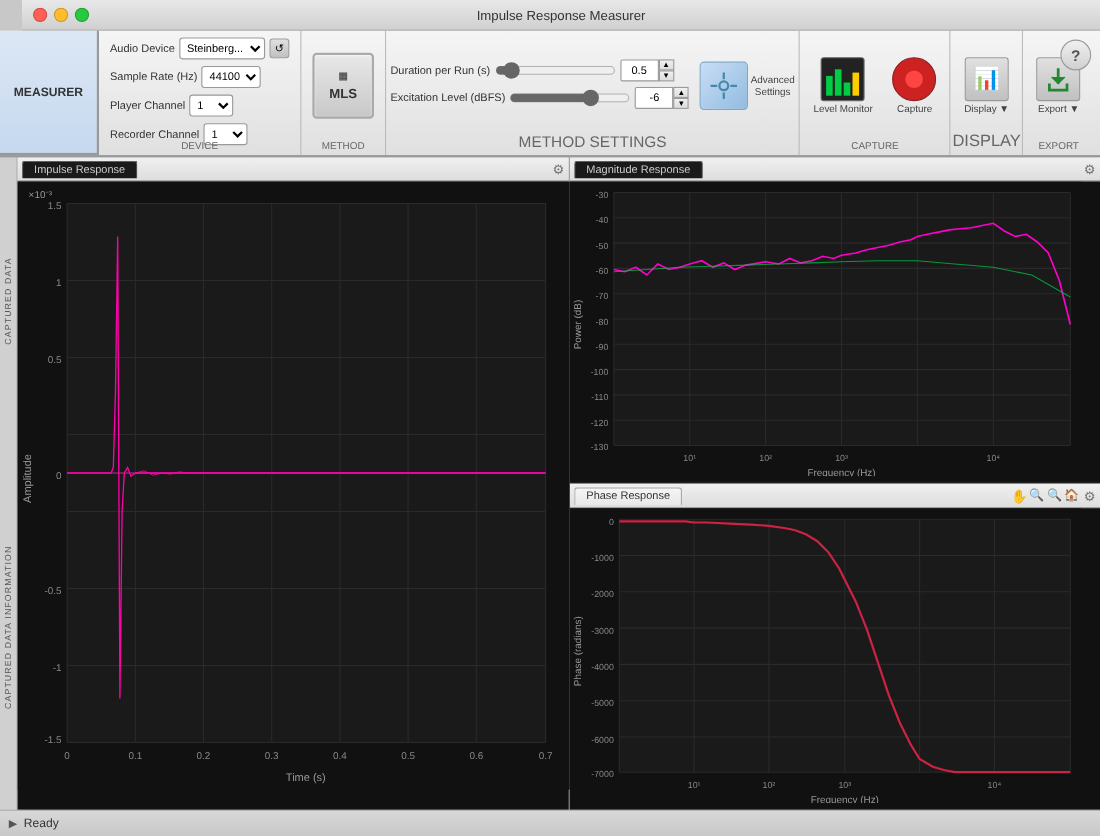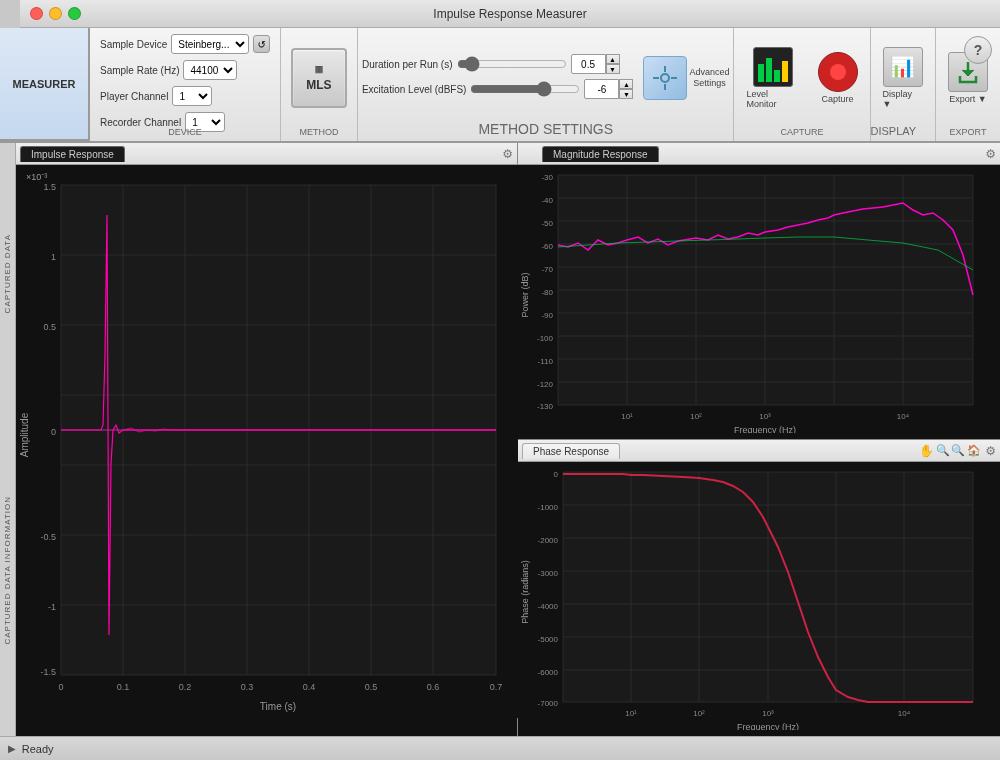--- a/index.html
+++ b/index.html
@@ -193,22 +193,22 @@
       display: flex;
       align-items: center;
       padding: 6px 4px 20px 4px;
       border-right: 1px solid #bbb;
       position: relative;
     }
     .display-section-label {
       position: absolute;
       bottom: 4px;
       left: 0; right: 0;
-      text-align: left;
-      font-size: 11px;
+      text-align: center;
+      font-size: 15px;
       color: #666;
       text-transform: uppercase;
     }
 
     .export-section {
       display: flex;
       align-items: center;
       padding: 6px 4px 20px 4px;
       position: relative;
     }
@@ -235,21 +235,21 @@
 </div>
 
 <div style="background: linear-gradient(to bottom, #f5f5f5, #e0e0e0); border-bottom: 2px solid #999; height: 115px; display: flex; align-items: stretch; position: relative;">
 
   <div style="background: linear-gradient(to bottom, #dde8f5, #c5d8ef); border-right: 2px solid #999; border-bottom: 2px solid #999; padding: 20px 10px; display: flex; align-items: center; justify-content: center; min-width: 90px;">
     <span style="font-size: 11px; font-weight: bold; color: #333;">MEASURER</span>
   </div>
 
   <div class="device-section">
     <div class="form-row">
-      <span class="form-label">Sample Device</span>
+      <span class="form-label">Audio Device</span>
       <select class="form-select">
         <option>Steinberg...</option>
       </select>
       <div style="width: 18px; height: 18px; background: linear-gradient(to bottom, #e0e0e0, #c0c0c0); border: 1px solid #999; border-radius: 3px; display: flex; align-items: center; justify-content: center; font-size: 10px; cursor: pointer;">↺</div>
     </div>
     <div class="form-row">
       <span class="form-label">Sample Rate (Hz)</span>
       <select class="form-select">
         <option>44100</option>
       </select>
@@ -461,21 +461,21 @@
 
         <text x="12" y="270" fill="#999" font-size="10" text-anchor="middle" transform="rotate(-90, 12, 270)">Amplitude</text>
       </svg>
     </div>
   </div>
 
   <div style="flex: 1; display: flex; flex-direction: column;">
 
     <div style="flex: 1; display: flex; flex-direction: column; border-bottom: 1px solid #888;">
       <div style="background: linear-gradient(to bottom, #f0f0f0, #ddd); height: 22px; display: flex; align-items: center; padding: 0 4px; border-bottom: 1px solid #999;">
-        <div style="padding: 2px 10px; background: #1a1a1a; border: 1px solid #666; border-bottom: none; border-radius: 3px 3px 0 0; font-size: 10px; color: #ccc; margin-left: 20px;">
+        <div style="padding: 2px 10px; background: #1a1a1a; border: 1px solid #666; border-bottom: none; border-radius: 3px 3px 0 0; font-size: 10px; color: #ccc;">
           <span>Magnitude Response</span>
         </div>
         <div style="margin-left: auto; font-size: 12px; color: #777; cursor: pointer;">⚙</div>
       </div>
       <div style="flex: 1; background: #111;">
         <svg width="465" height="268" viewBox="0 0 465 268">
           <rect width="465" height="268" fill="#111"></rect>
           <g transform="translate(40, 10)">
             <rect x="0" y="0" width="415" height="230" fill="#1a1a1a"></rect>
 

